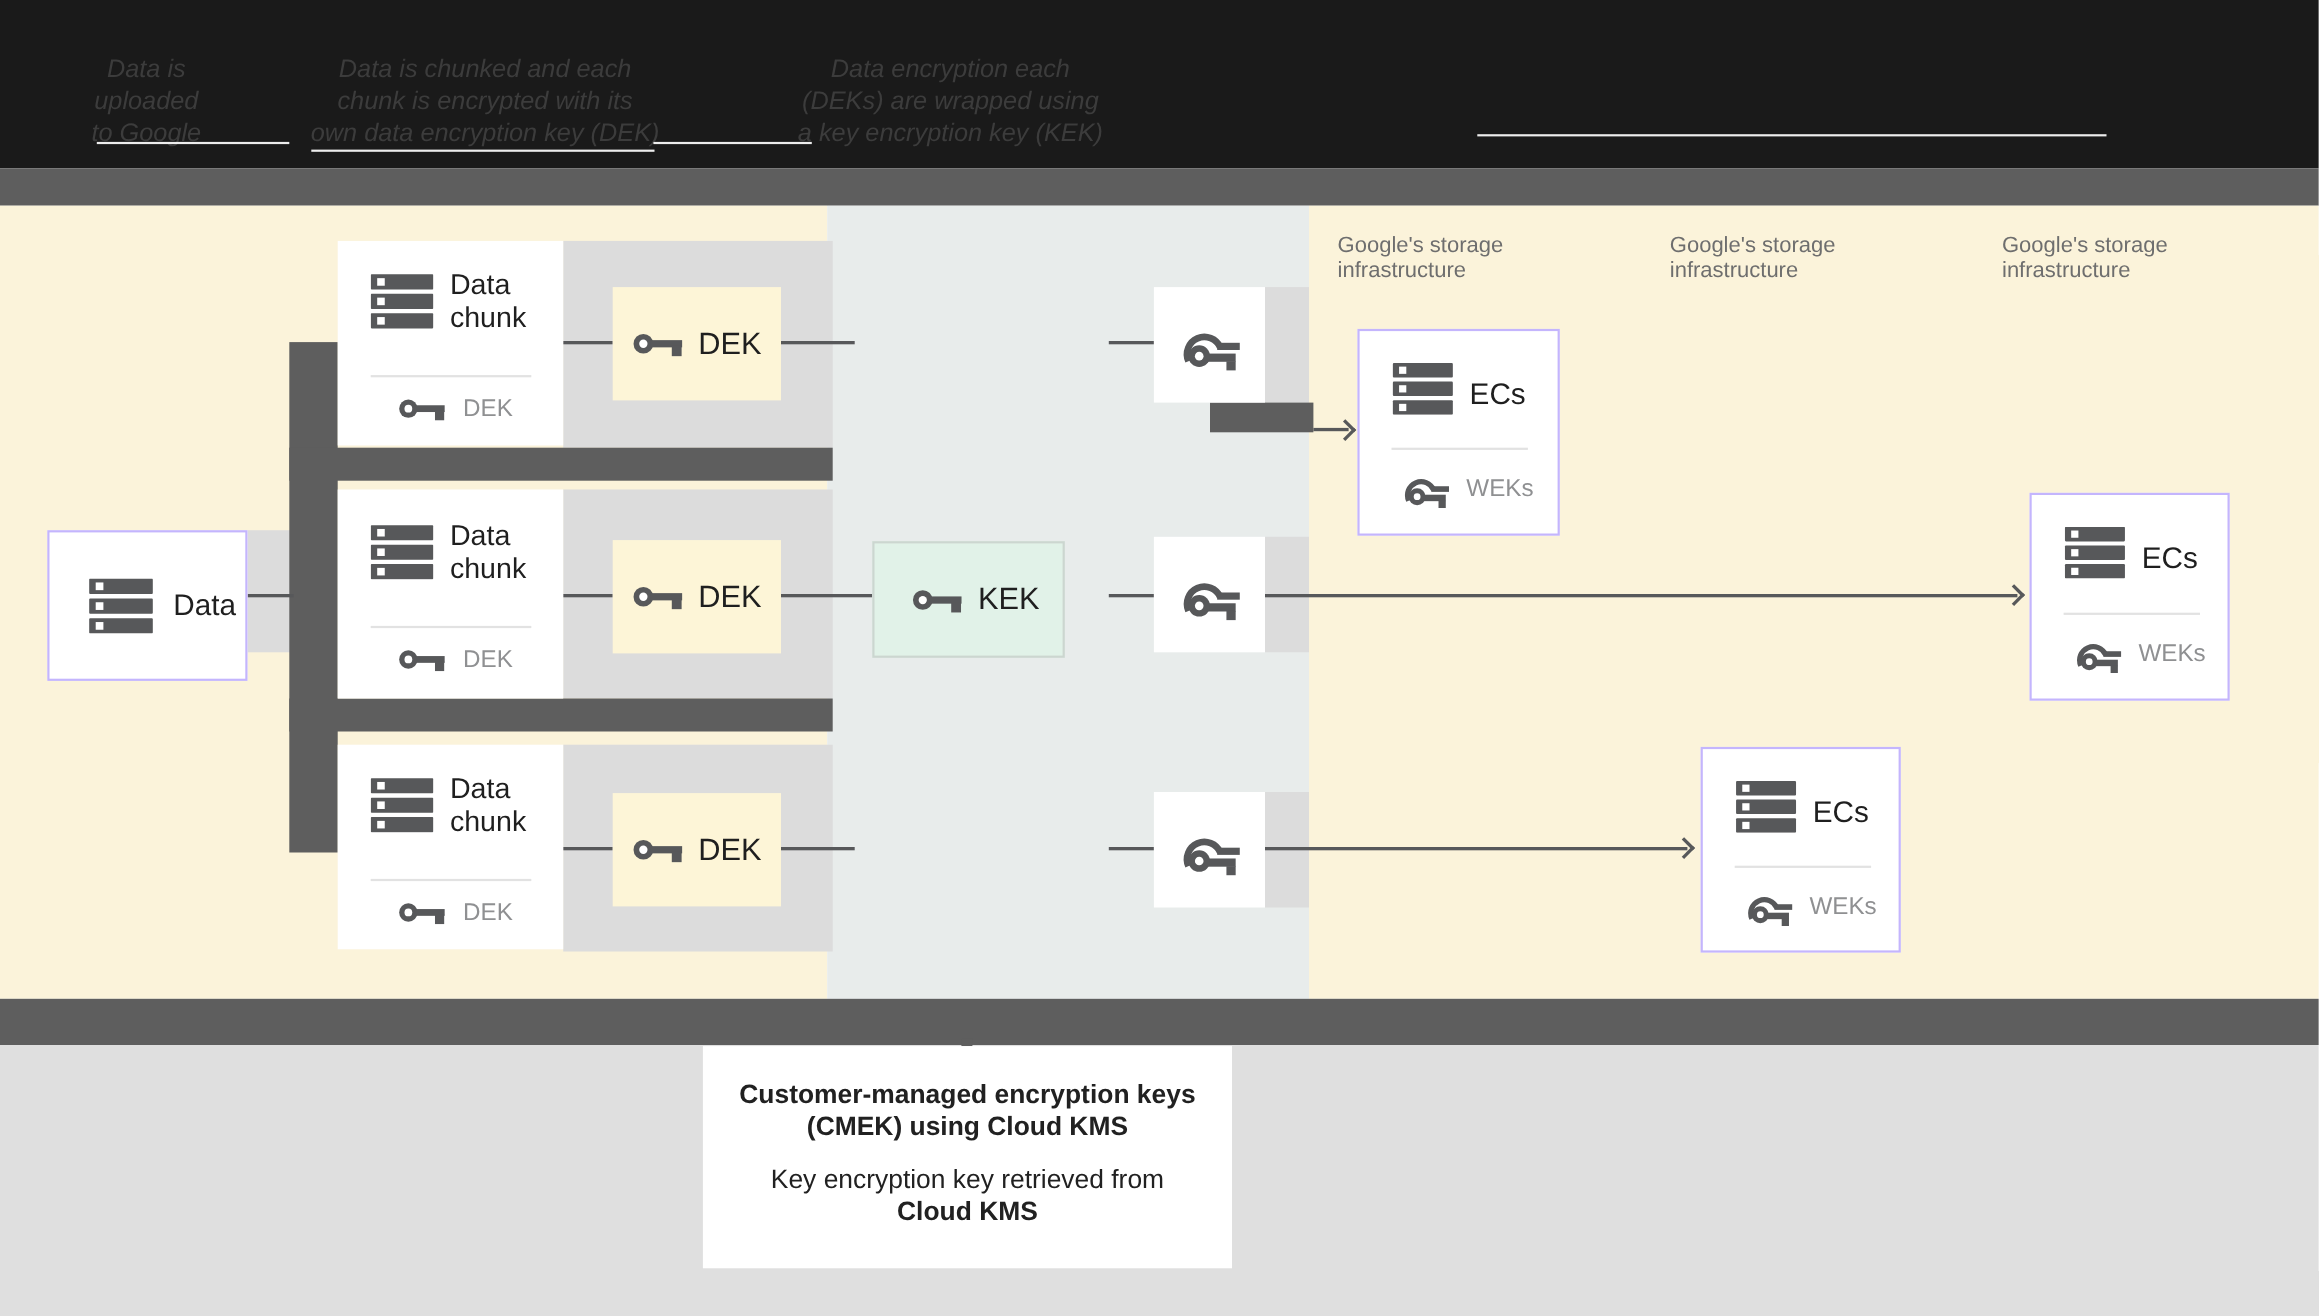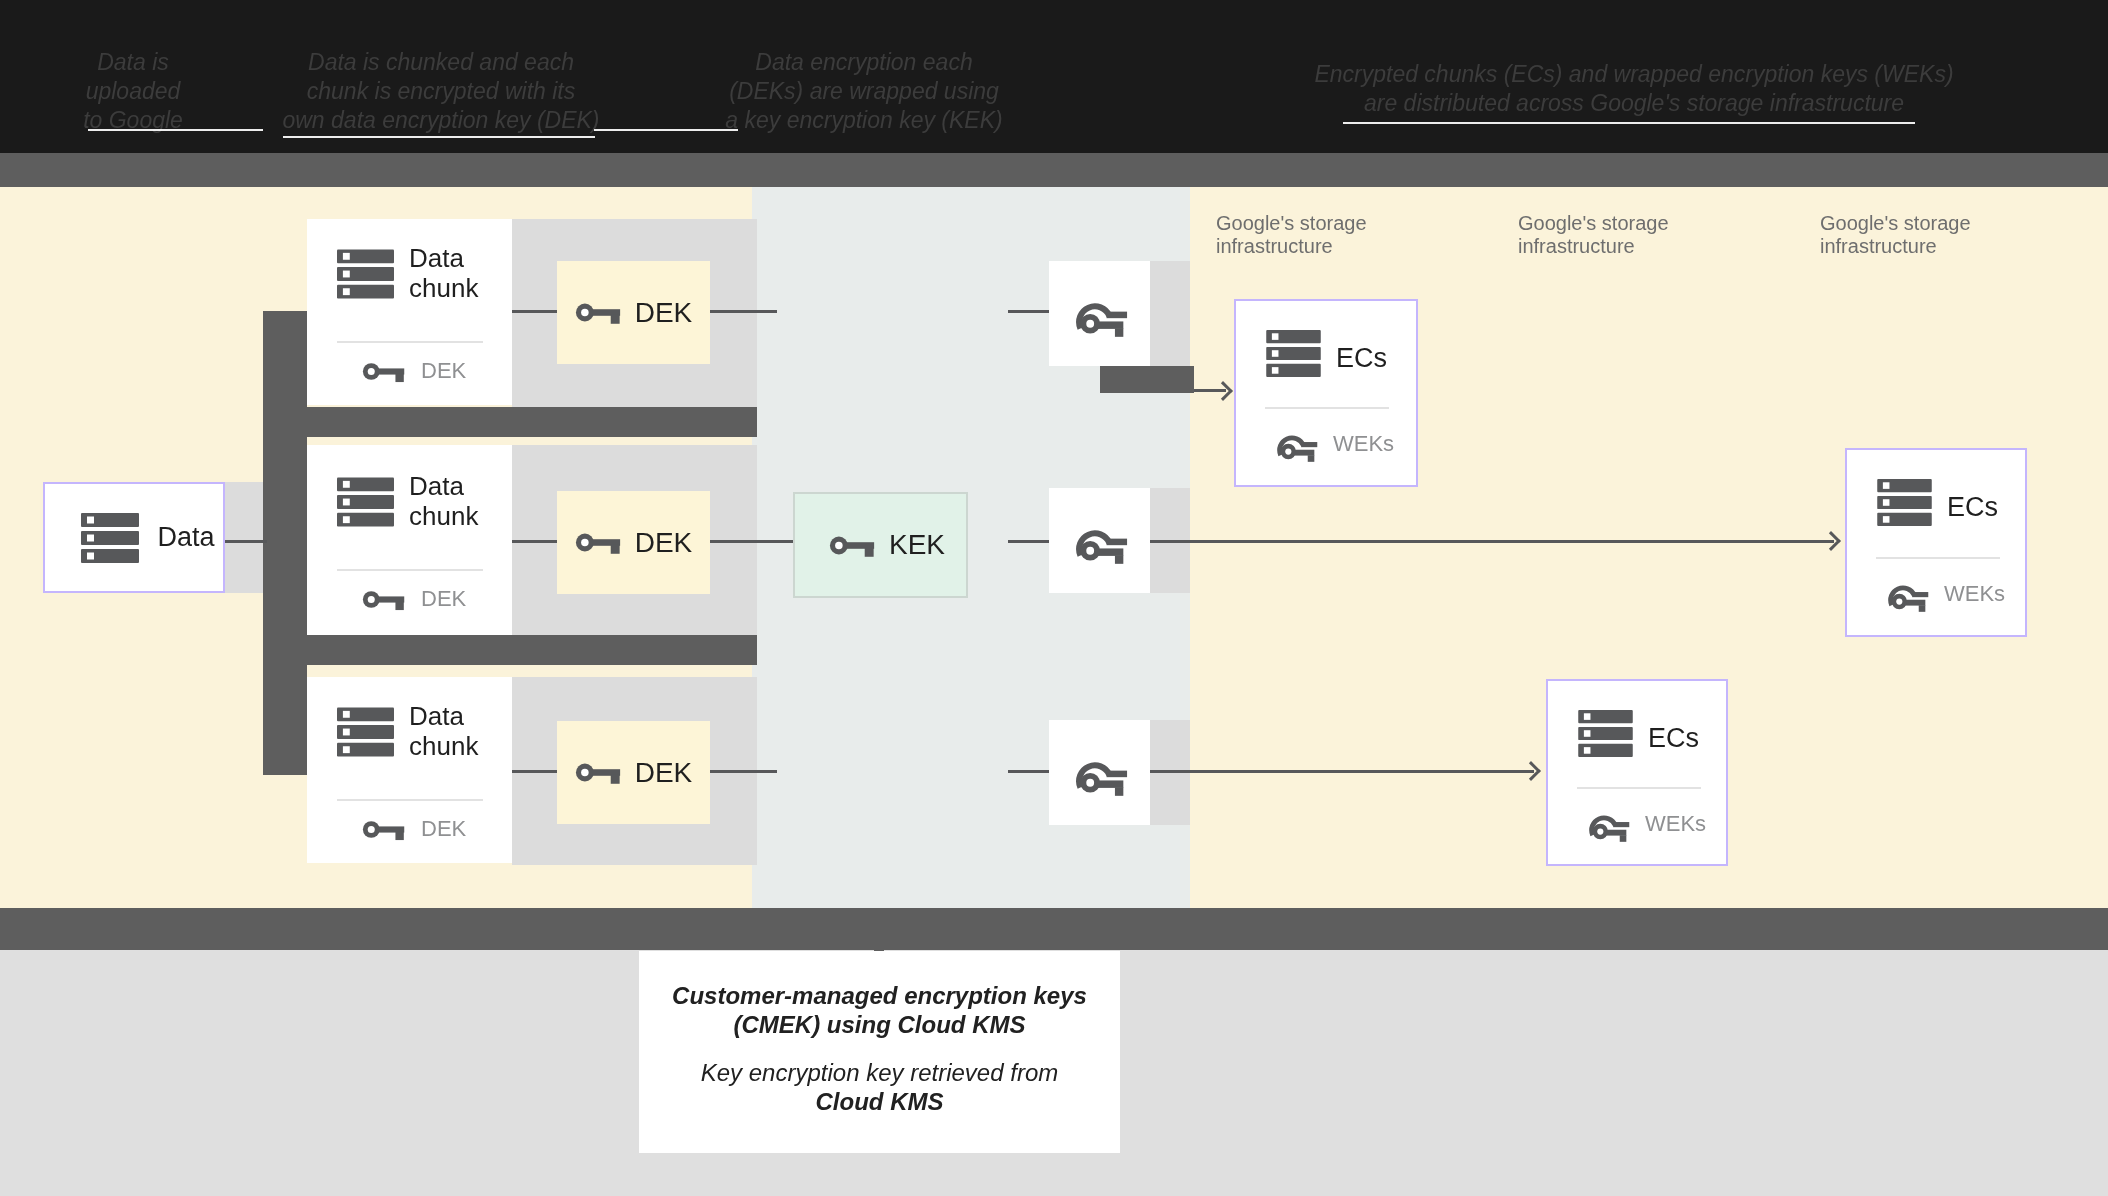--- a/index.html
+++ b/index.html
@@ -40,21 +40,21 @@
   .ecs-title{position:absolute;left:100px;top:42px;color:#1f1f1f;font-size:27px;}
   .divider{position:absolute;height:2px;background:#e2e2e2;}
   .gray-key-label{color:#8f9092;font-size:22px;}
   .keyrow{position:absolute;display:flex;align-items:center;gap:15px;}
 
   .storage-label{position:absolute;width:230px;color:#6e6e6e;font-size:20px;line-height:23px;}
 
   
   .callout{background:#ffffff;text-align:center;color:#212121;font-size:24px;line-height:29px;}
   .callout .b{font-weight:bold;}
-  .callout p{margin:0;font-style:italic;}
+  .callout p{margin:0;}
   .callout p.first{margin:30px 0 19px 0;}
 
   svg{display:block;}
 </style>
 </head>
 <body>
 
 <svg width="0" height="0" style="position:absolute">
   <defs>
     <g id="storage-icon" fill="#57585a">
@@ -93,24 +93,20 @@
     <div class="hcol" style="left:241px;top:48px;width:400px;">
       <div>Data is chunked and each</div>
       <div>chunk is encrypted with its</div>
       <div>own data encryption key (DEK)</div>
     </div>
     <div class="hcol" style="left:664px;top:48px;width:400px;">
       <div>Data encryption each</div>
       <div>(DEKs) are wrapped using</div>
       <div>a key encryption key (KEK)</div>
     </div>
-    <div class="hcol" style="left:1234px;top:60px;width:800px;">
-      <div>Encrypted chunks (ECs) and wrapped encryption keys (WEKs)</div>
-      <div>are distributed across Google's storage infrastructure</div>
-    </div>
     <div class="glitch" style="left:88px;top:129px;width:175px;"></div>
     <div class="glitch" style="left:283px;top:136px;width:312px;"></div>
     <div class="glitch" style="left:594px;top:129px;width:144px;"></div>
     <div class="glitch" style="left:1343px;top:122px;width:572px;"></div>
   </div>
 
   <div class="abs band" style="left:0;top:153px;width:2108px;height:34px;"></div>
   <div class="abs region-cream" style="left:0;top:187px;width:752px;height:721px;"></div>
   <div class="abs region-blue" style="left:752px;top:187px;width:438px;height:721px;"></div>
   <div class="abs region-cream" style="left:1190px;top:187px;width:918px;height:721px;"></div>
@@ -141,21 +137,21 @@
   <div class="abs line" style="left:1008px;top:540px;width:41px;"></div>
   <div class="abs line" style="left:1008px;top:770px;width:41px;"></div>
 
   <div class="abs line" style="left:1194px;top:389px;width:32px;"></div>
   <div class="abs chev" style="left:1216px;top:384px;"></div>
   <div class="abs line" style="left:1150px;top:540px;width:684px;"></div>
   <div class="abs chev" style="left:1824px;top:534px;"></div>
   <div class="abs line" style="left:1150px;top:770px;width:384px;"></div>
   <div class="abs chev" style="left:1524px;top:764px;"></div>
 
-  <div class="abs whitebox bordered rowcenter" style="left:43px;top:482px;width:182px;height:111px;padding-left:28px;">
+  <div class="abs whitebox bordered rowcenter" style="left:43px;top:482px;width:182px;height:137px;padding-left:28px;">
     <span>
       <svg width="58" height="50" viewBox="0 0 58 50">
           <use href="#storage-icon"></use>
         </svg>
     </span>
     <span class="box-title" style="font-size:27px;">Data</span>
   </div>
 
   <div class="abs whitebox" style="left:307px;top:219px;width:205px;height:186px;">
     <span class="abs" style="left:30px;top:30px;">

